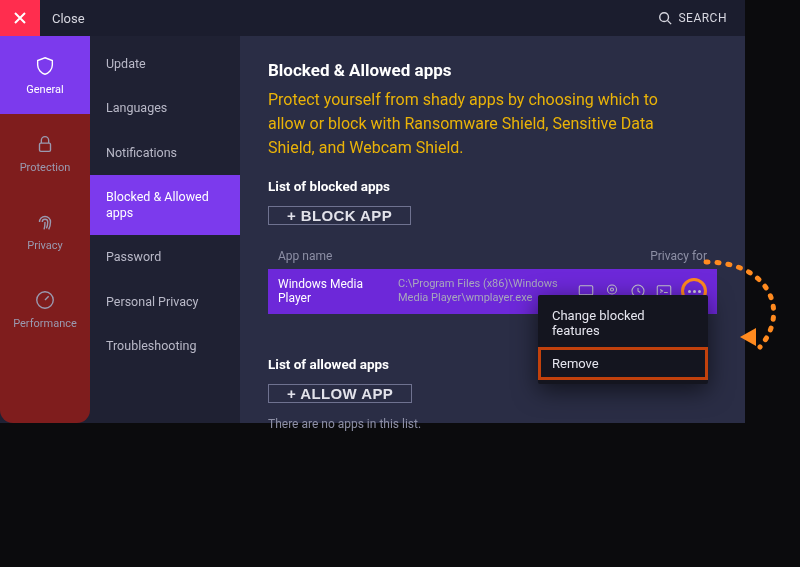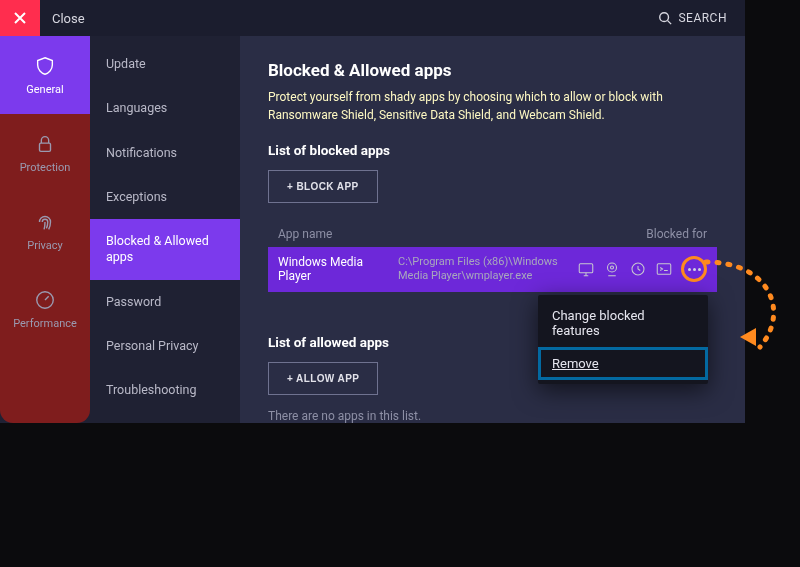--- a/index.html
+++ b/index.html
@@ -105,38 +105,38 @@
     position: relative;
     overflow: visible;
   }
   h1 {
     color: #fff;
     font-size: 17px;
     font-weight: 700;
     margin-bottom: 8px;
   }
   .desc {
-    color: #fef9c3;
-    font-size: 12px;
+    color: #eab308;
+    font-size: 16px;
     line-height: 1.5;
     max-width: 430px;
     margin-bottom: 18px;
   }
   h2 {
     color: #fff;
     font-size: 13.5px;
     font-weight: 700;
     margin-bottom: 12px;
   }
   .btn-outline {
     border: 1px solid #6f7290;
     background: transparent;
     color: #e2e2ea;
-    padding: 10px 18px;
-    font-size: 10px;
+    padding: 0 18px;
+    font-size: 15px;
     font-weight: 600;
     letter-spacing: .4px;
     cursor: pointer;
   }
   .table-head {
     display: flex;
     margin-top: 18px;
     color: #8d8fa5;
     font-size: 12px;
     padding: 6px 10px;
@@ -190,23 +190,22 @@
     width: 170px;
     z-index: 10;
   }
   .ctx-item {
     padding: 9px 14px;
     color: #e5e5ee;
     font-size: 13px;
     cursor: pointer;
   }
   .ctx-item.highlight {
-    border: 3px solid #0369a1;
+    border: 3px solid #c2410c;
     padding: 6px 11px;
-    text-decoration: underline;
   }
 
   
   .anno-curve {
     position: absolute;
     pointer-events: none;
     z-index: 20;
   }
   .arrowhead {
     position: absolute;
@@ -270,38 +269,37 @@
             <path d="M12 12 L16 8"></path>
           </svg>
         <span>Performance</span>
       </div>
     </div>
 
     <div class="submenu">
       <div class="submenu-item">Update</div>
       <div class="submenu-item">Languages</div>
       <div class="submenu-item">Notifications</div>
-      <div class="submenu-item">Exceptions</div>
       <div class="submenu-item active">Blocked &amp; Allowed apps</div>
       <div class="submenu-item">Password</div>
       <div class="submenu-item">Personal Privacy</div>
       <div class="submenu-item">Troubleshooting</div>
     </div>
 
     <div class="main">
       <h1>Blocked &amp; Allowed apps</h1>
       <p class="desc">Protect yourself from shady apps by choosing which to allow or block with Ransomware Shield, Sensitive Data Shield, and Webcam Shield.</p>
 
       <h2>List of blocked apps</h2>
       <button class="btn-outline">+ BLOCK APP</button>
 
       <div class="table-head">
         <div class="col-name">App name</div>
         <div class="col-path"></div>
-        <div class="col-icons">Blocked for</div>
+        <div class="col-icons">Privacy for</div>
       </div>
 
       <div class="table-row">
         <div class="col-name">Windows Media Player</div>
         <div class="col-path">C:\Program Files (x86)\Windows Media Player\wmplayer.exe</div>
         <div class="row-icons">
           <svg class="ricon" viewBox="0 0 24 24">
               <rect x="3" y="5" width="18" height="12" rx="1.5"></rect>
               <path d="M9 21h6M12 17v4"></path>
             </svg>

